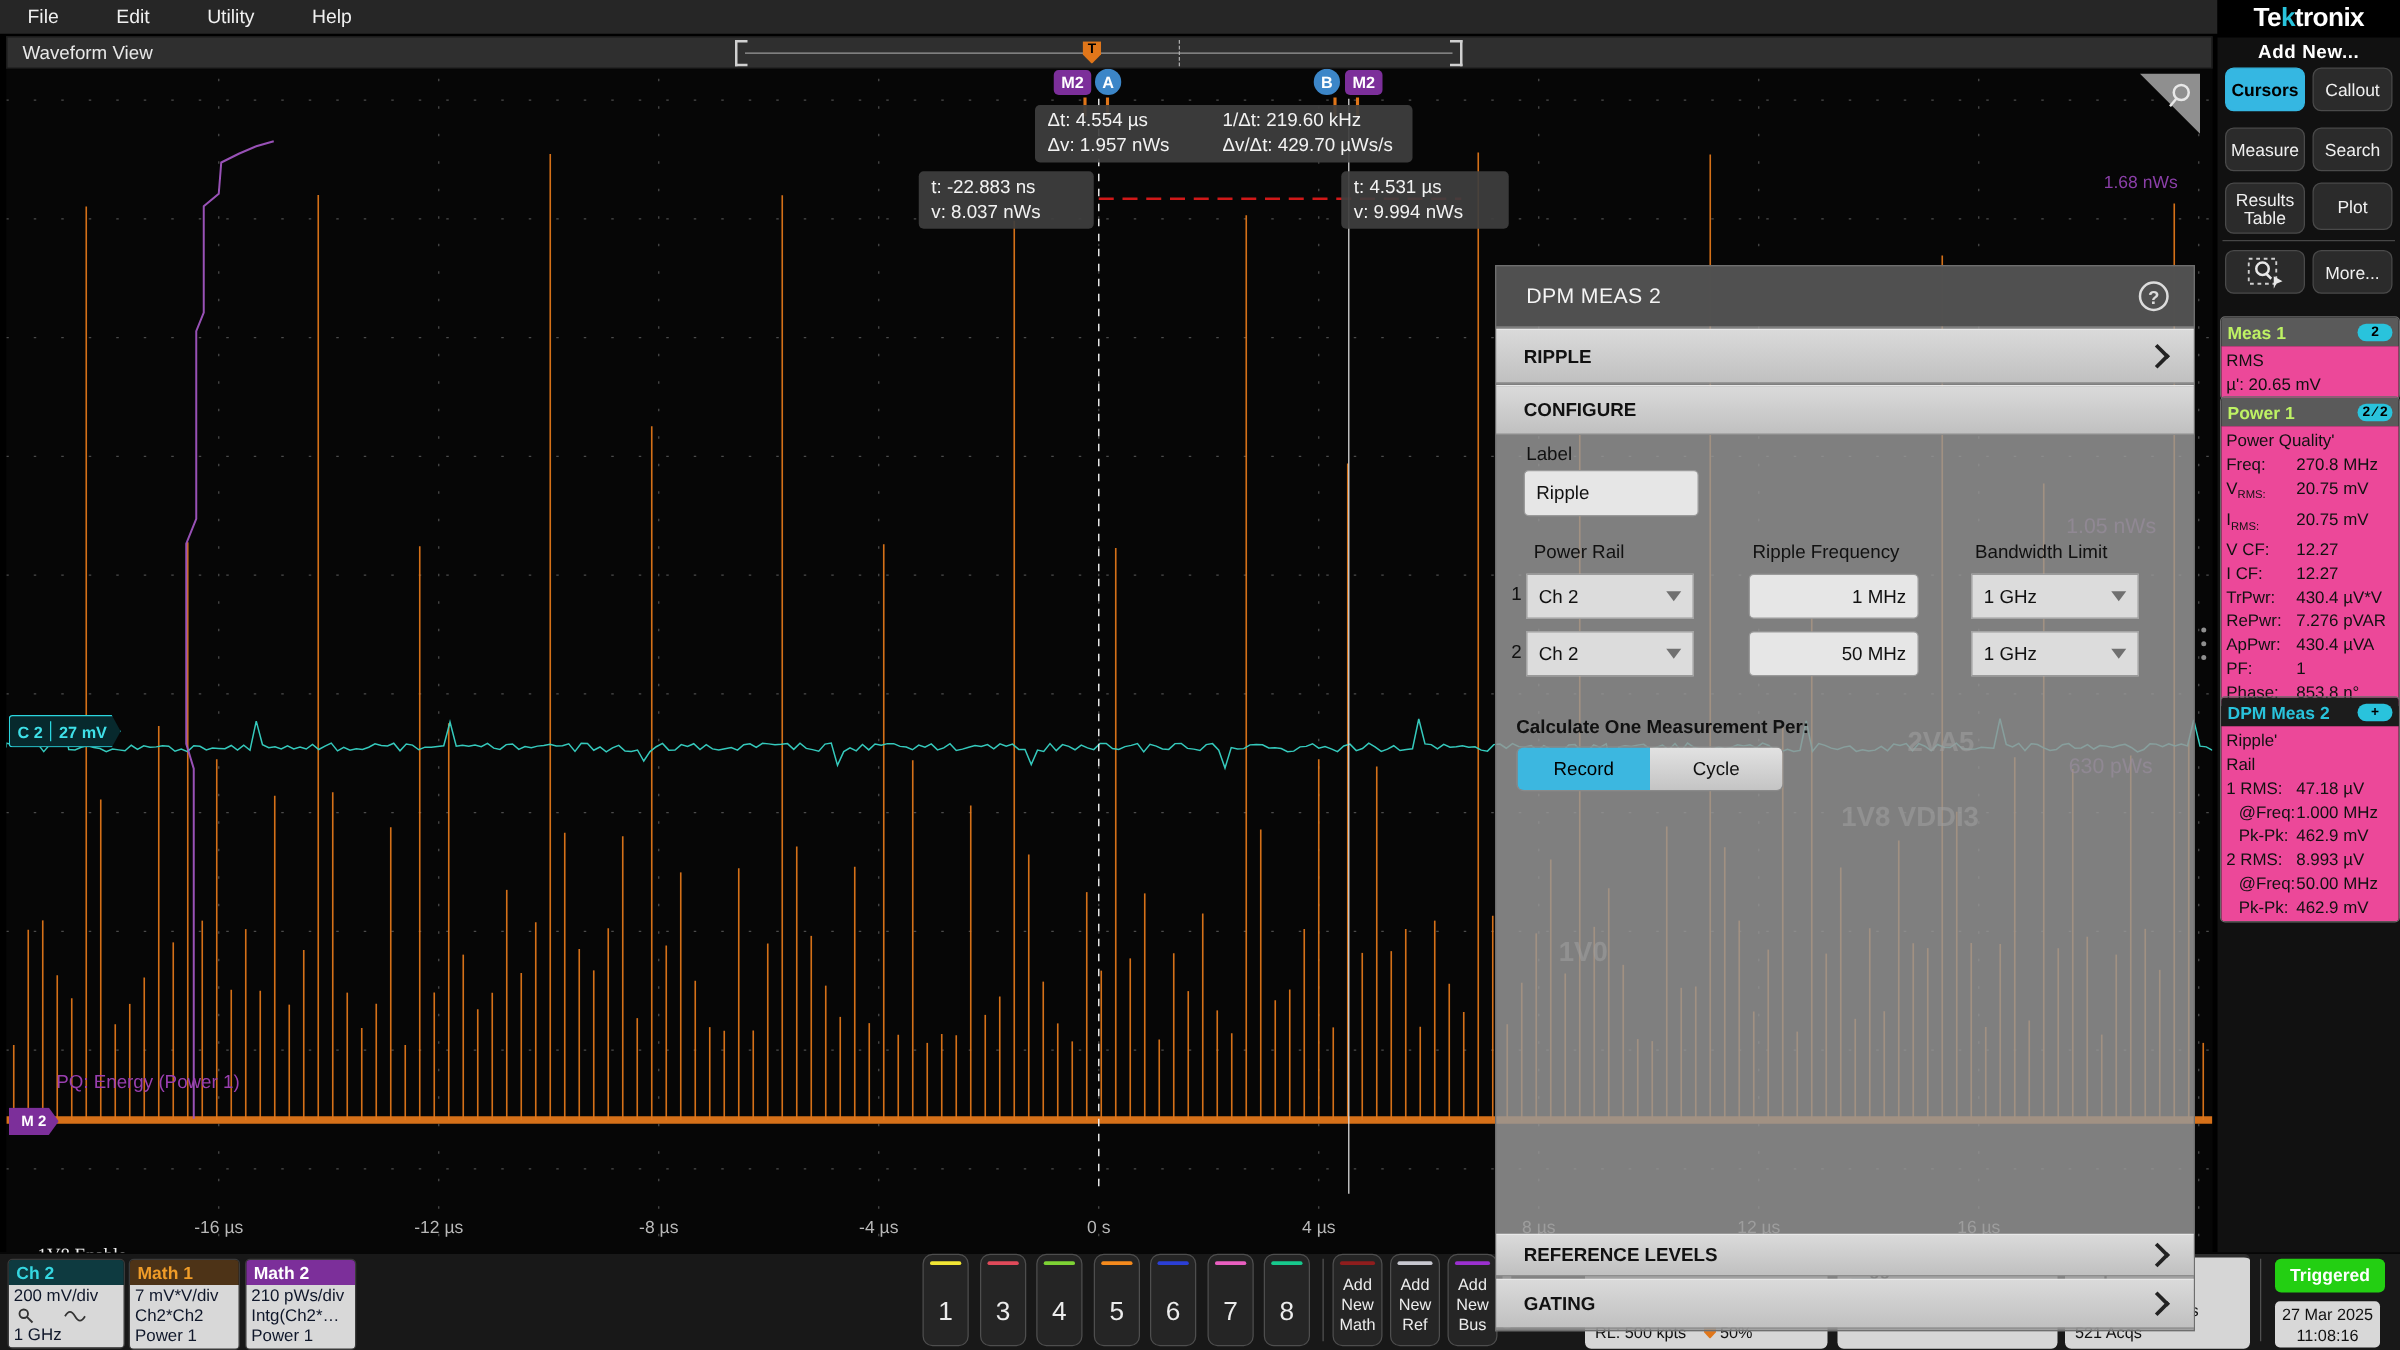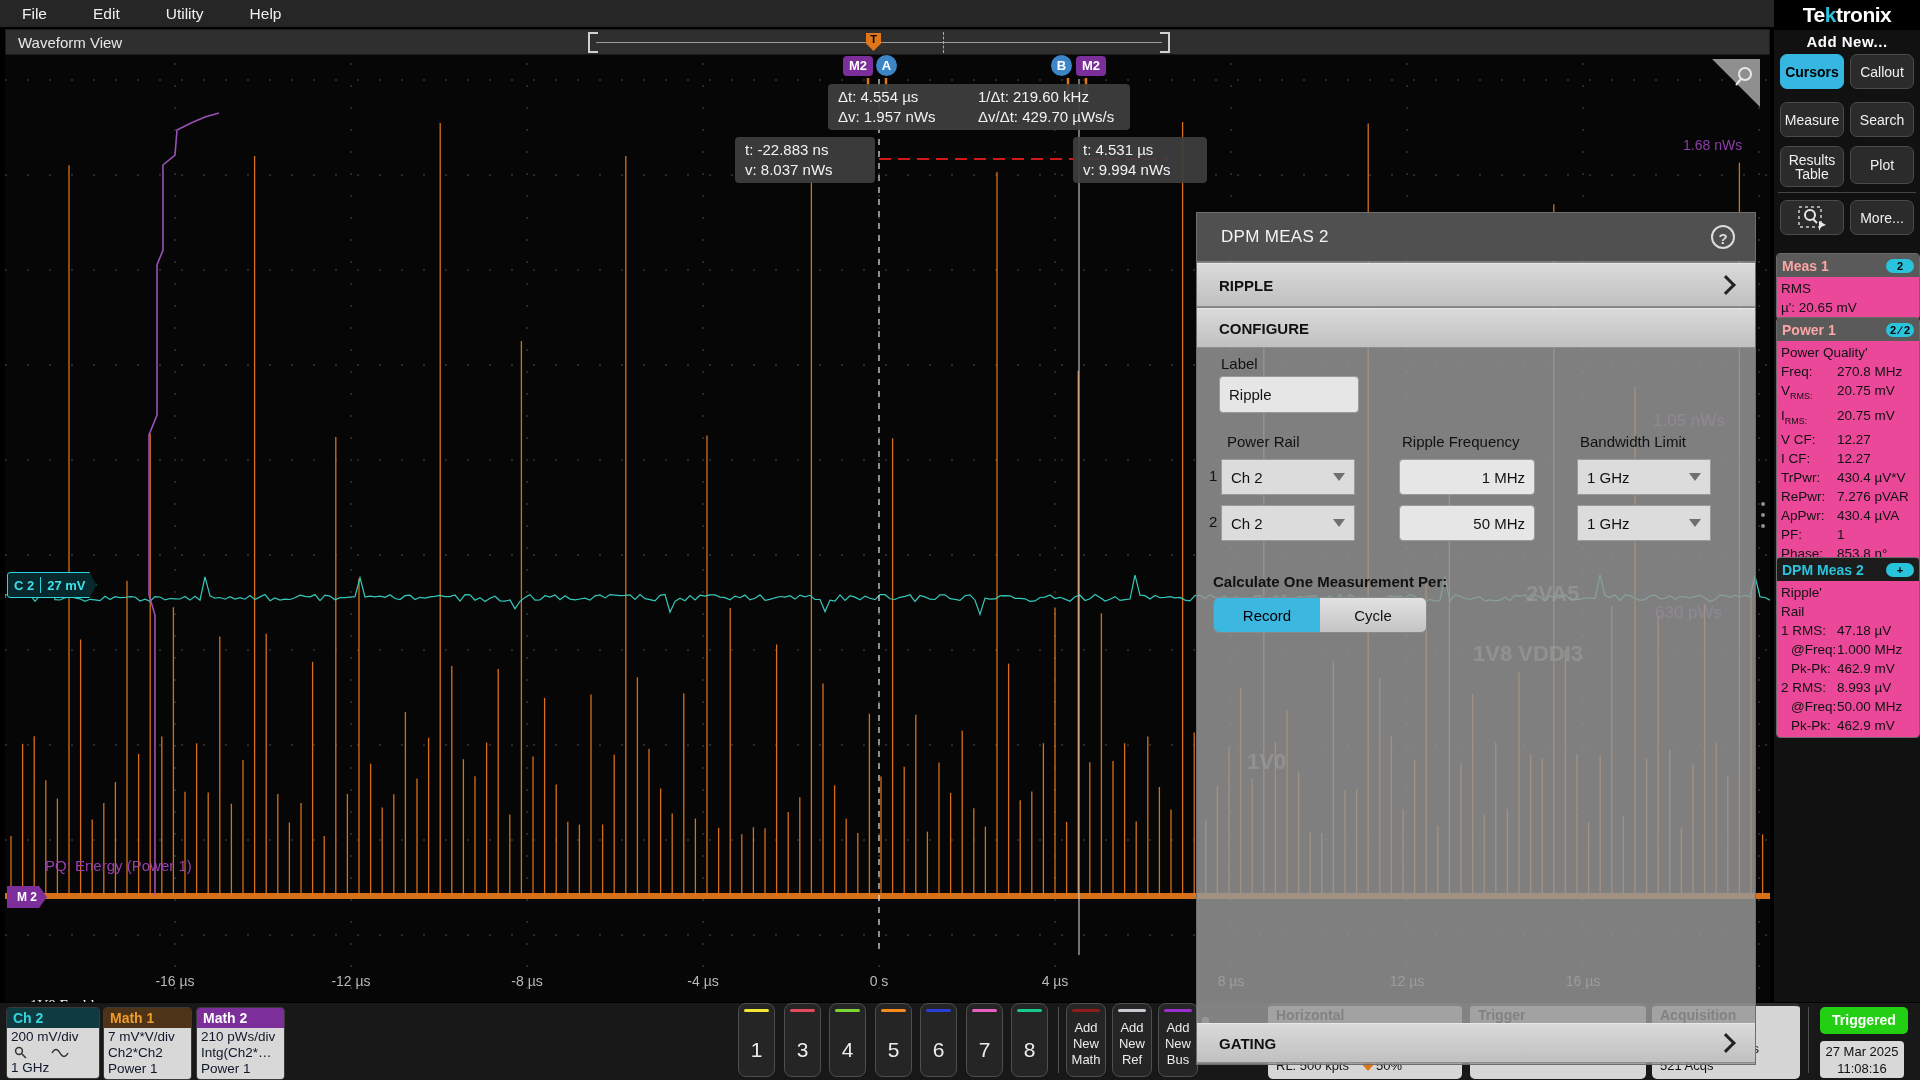--- a/index.html
+++ b/index.html
@@ -51,21 +51,21 @@
   .seg .off{background:linear-gradient(#e2e2e2,#c4c4c4);color:#111;}
   .seg div{width:106px;font-size:15px;display:flex;align-items:center;justify-content:center;}
   
   #sidebar{left:1774px;top:30px;width:146px;height:972px;background:#111;}
   #addnew{position:absolute;top:3px;width:100%;text-align:center;color:#fff;font-weight:bold;font-size:15px;letter-spacing:.5px;}
   .sbtn{position:absolute;width:64px;height:35px;background:#2b2b2b;border:1px solid #4a4a4a;border-radius:7px;color:#f0f0f0;font-size:14px;display:flex;align-items:center;justify-content:center;text-align:center;line-height:14px;box-sizing:border-box;}
   .sbtn.active{background:#35b7e2;color:#000;font-weight:bold;border-color:#35b7e2;}
   .sdivider{position:absolute;left:4px;width:138px;height:1px;background:#464646;}
   .rescard{position:absolute;left:2px;width:142px;border:1px solid #6a6a6a;border-radius:4px;overflow:hidden;}
   .rescard .hdr{height:23px;background:#5a5a5a;display:flex;align-items:center;padding:0 5px;}
-  .rescard .hdr .t{color:#fca5a5;font-size:14px;font-weight:bold;flex:1;}
+  .rescard .hdr .t{color:#bef264;font-size:14px;font-weight:bold;flex:1;}
   .rescard.sel .hdr{background:#1c1c1c;}
   .rescard.sel .hdr .t{color:#29c3dc;}
   .pill{background:#29c3dc;color:#000;font-size:11px;font-weight:bold;border-radius:8px;min-width:24px;text-align:center;line-height:14px;padding:0 2px;}
   .rescard .bd{background:#ec4899;color:#111;font-size:13.5px;line-height:19px;padding:2px 4px;}
   .rrow{display:flex;}
   .rrow .rl{width:56px;flex:none;}
   .rrow.ind .rl{padding-left:10px;box-sizing:border-box;}
   sub{font-size:9px;}
   
   #bottombar{left:0;top:1002px;width:1920px;height:78px;background:#181818;border-top:1px solid #000;}
@@ -400,20 +400,24 @@
     <span>1 GHz</span>
       <span class="caret"></span>
   </div>
 
   <div class="plabel" style="left:16px;top:360px;font-weight:bold;">Calculate One Measurement Per:</div>
   <div class="seg" style="left:16px;top:384px;">
     <div class="on">Record</div>
     <div class="off">Cycle</div>
   </div>
 
+  <div class="prow" style="top:774px;height:34px;">
+    <span>REFERENCE LEVELS</span>
+    <span class="chev"></span>
+  </div>
   <div class="prow" style="top:810px;height:40px;">
     <span>GATING</span>
     <span class="chev"></span>
   </div>
 </div>
 <div class="grip abs">
     <i></i>
     <i></i>
     <i></i>
   </div>

